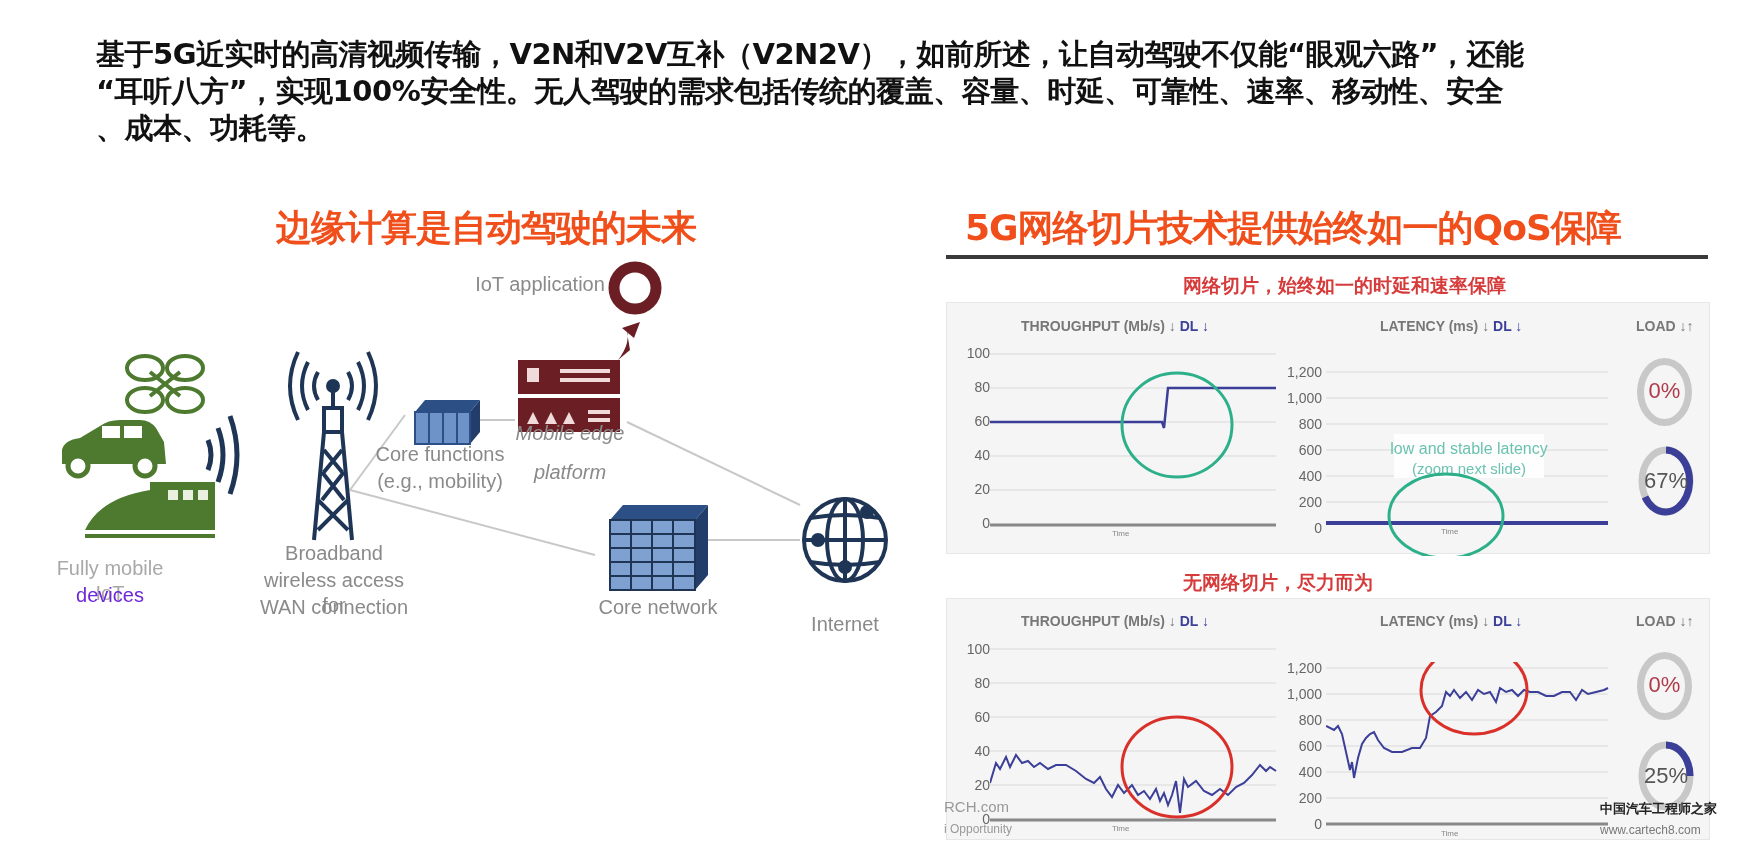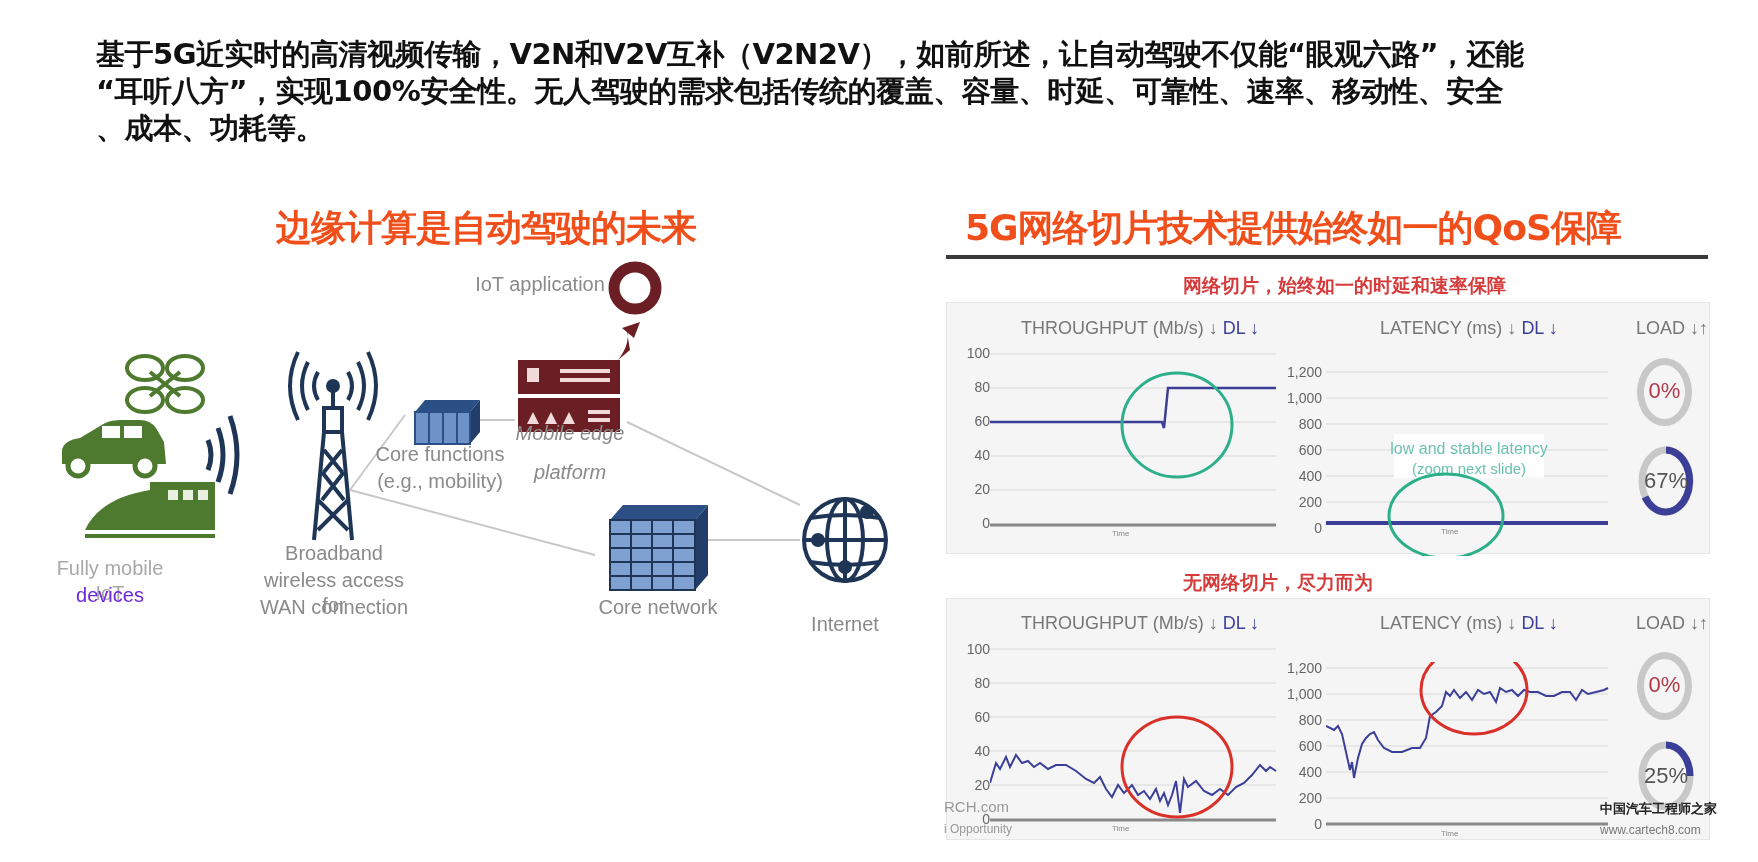--- a/index.html
+++ b/index.html
@@ -5,21 +5,21 @@
   html,body{margin:0;padding:0;background:#fff;}
   body{width:1758px;height:862px;position:relative;overflow:hidden;font-family:"DejaVu Sans","Liberation Sans",sans-serif;}
   .abs{position:absolute;}
   .para{left:56px;top:36px;width:1620px;font-size:29px;line-height:37px;font-weight:bold;color:#111;letter-spacing:-0.5px;margin-left:40px;}
   .para div{white-space:nowrap;}
   .title{font-size:36px;font-weight:bold;color:#f04e1a;white-space:nowrap;letter-spacing:-1px;}
   .lbl{font-family:"Liberation Sans",sans-serif;color:#8a8a8a;font-size:20px;text-align:center;line-height:25px;}
   .divider{left:946px;top:255px;width:762px;height:4px;background:#3a3a3a;}
   .subred{font-size:19px;color:#d63a3a;font-weight:bold;white-space:nowrap;}
   .panel{background:#f5f5f5;border:1px solid #e6e6e6;}
-  .chart-h{font-family:"Liberation Sans",sans-serif;font-size:18px;font-weight:normal;color:#777;white-space:nowrap;}
+  .chart-h{font-family:"Liberation Sans",sans-serif;font-size:14px;font-weight:bold;color:#777;white-space:nowrap;}
   .chart-h .dl{color:#3b3f98;}
   .tick{font-family:"Liberation Sans",sans-serif;font-size:14px;color:#666;text-align:right;width:40px;}
   .ring{border-radius:50%;box-sizing:border-box;}
   .ringtxt{font-family:"Liberation Sans",sans-serif;font-size:22px;text-align:center;}
   .wm{font-family:"Liberation Sans",sans-serif;color:#999;font-size:15px;white-space:nowrap;}
 </style>
 </head>
 <body>
 
 <div class="abs para">

